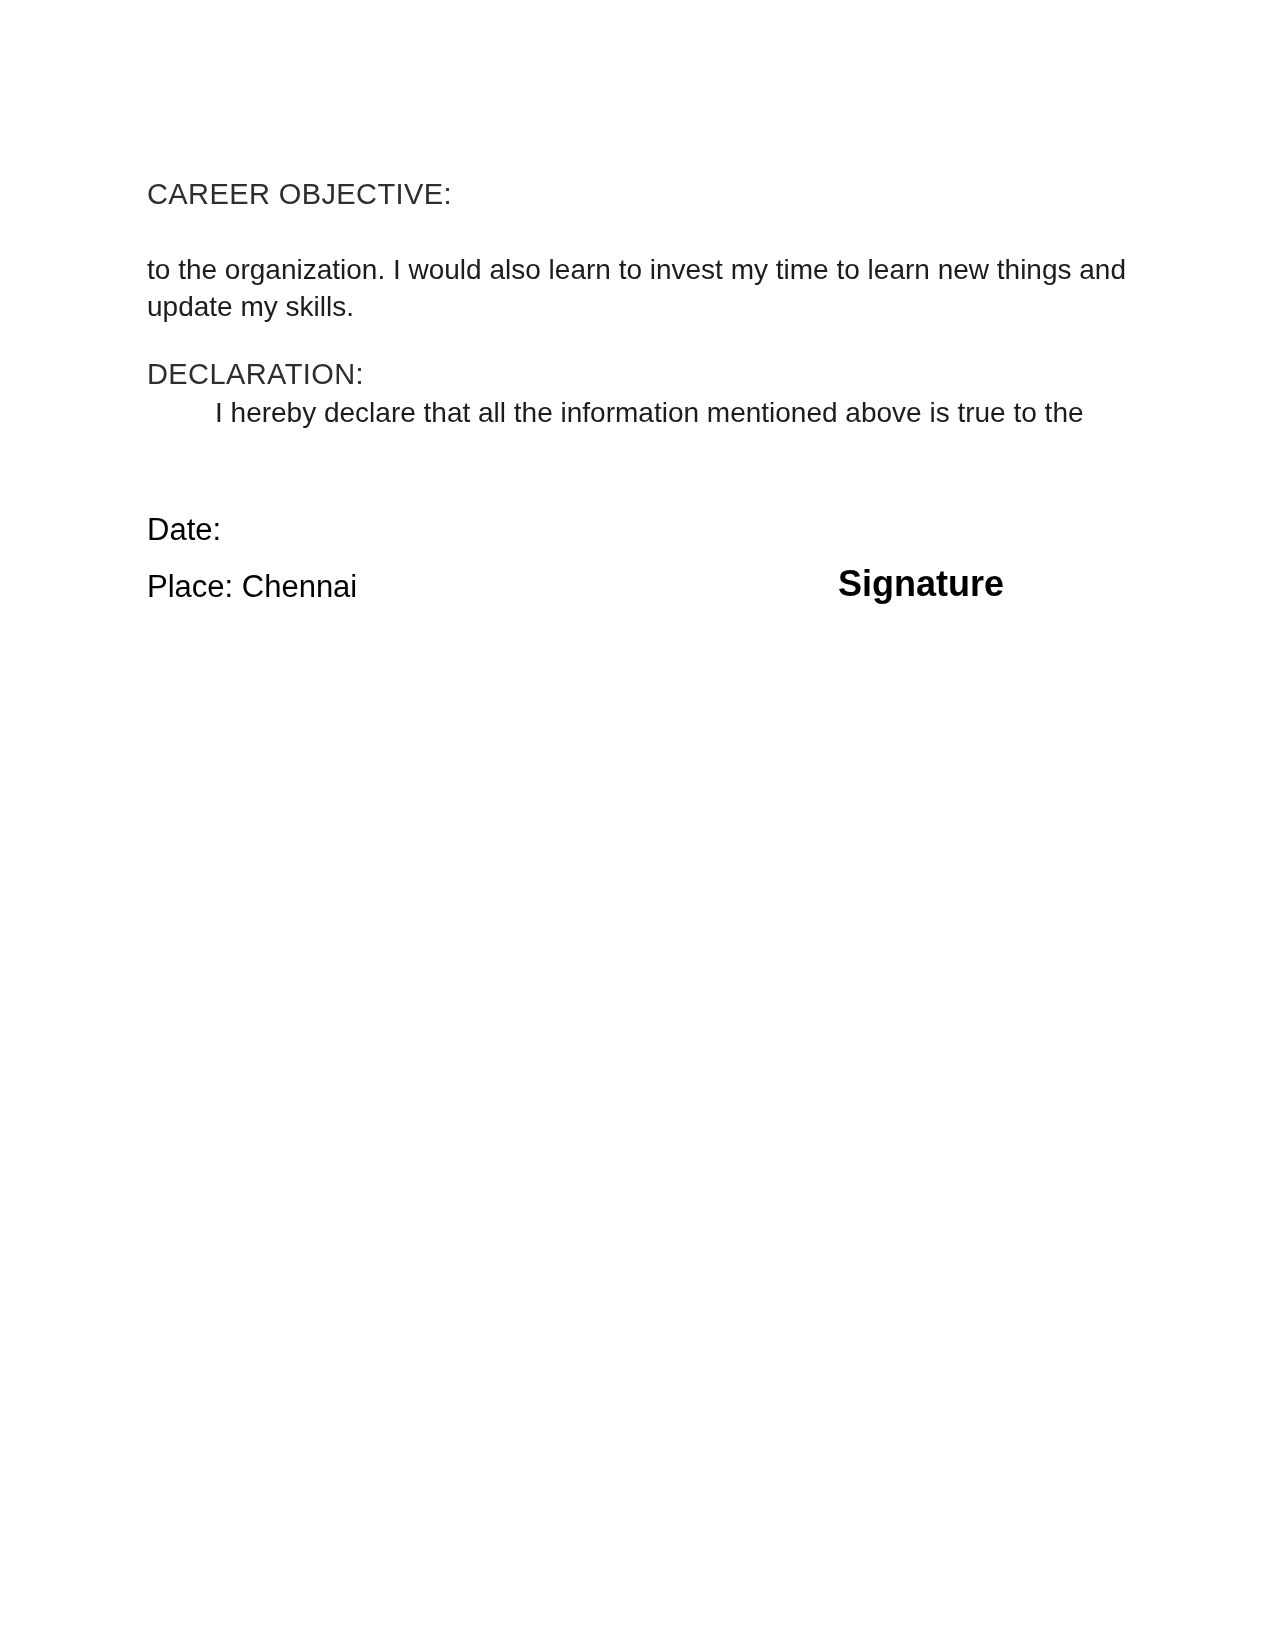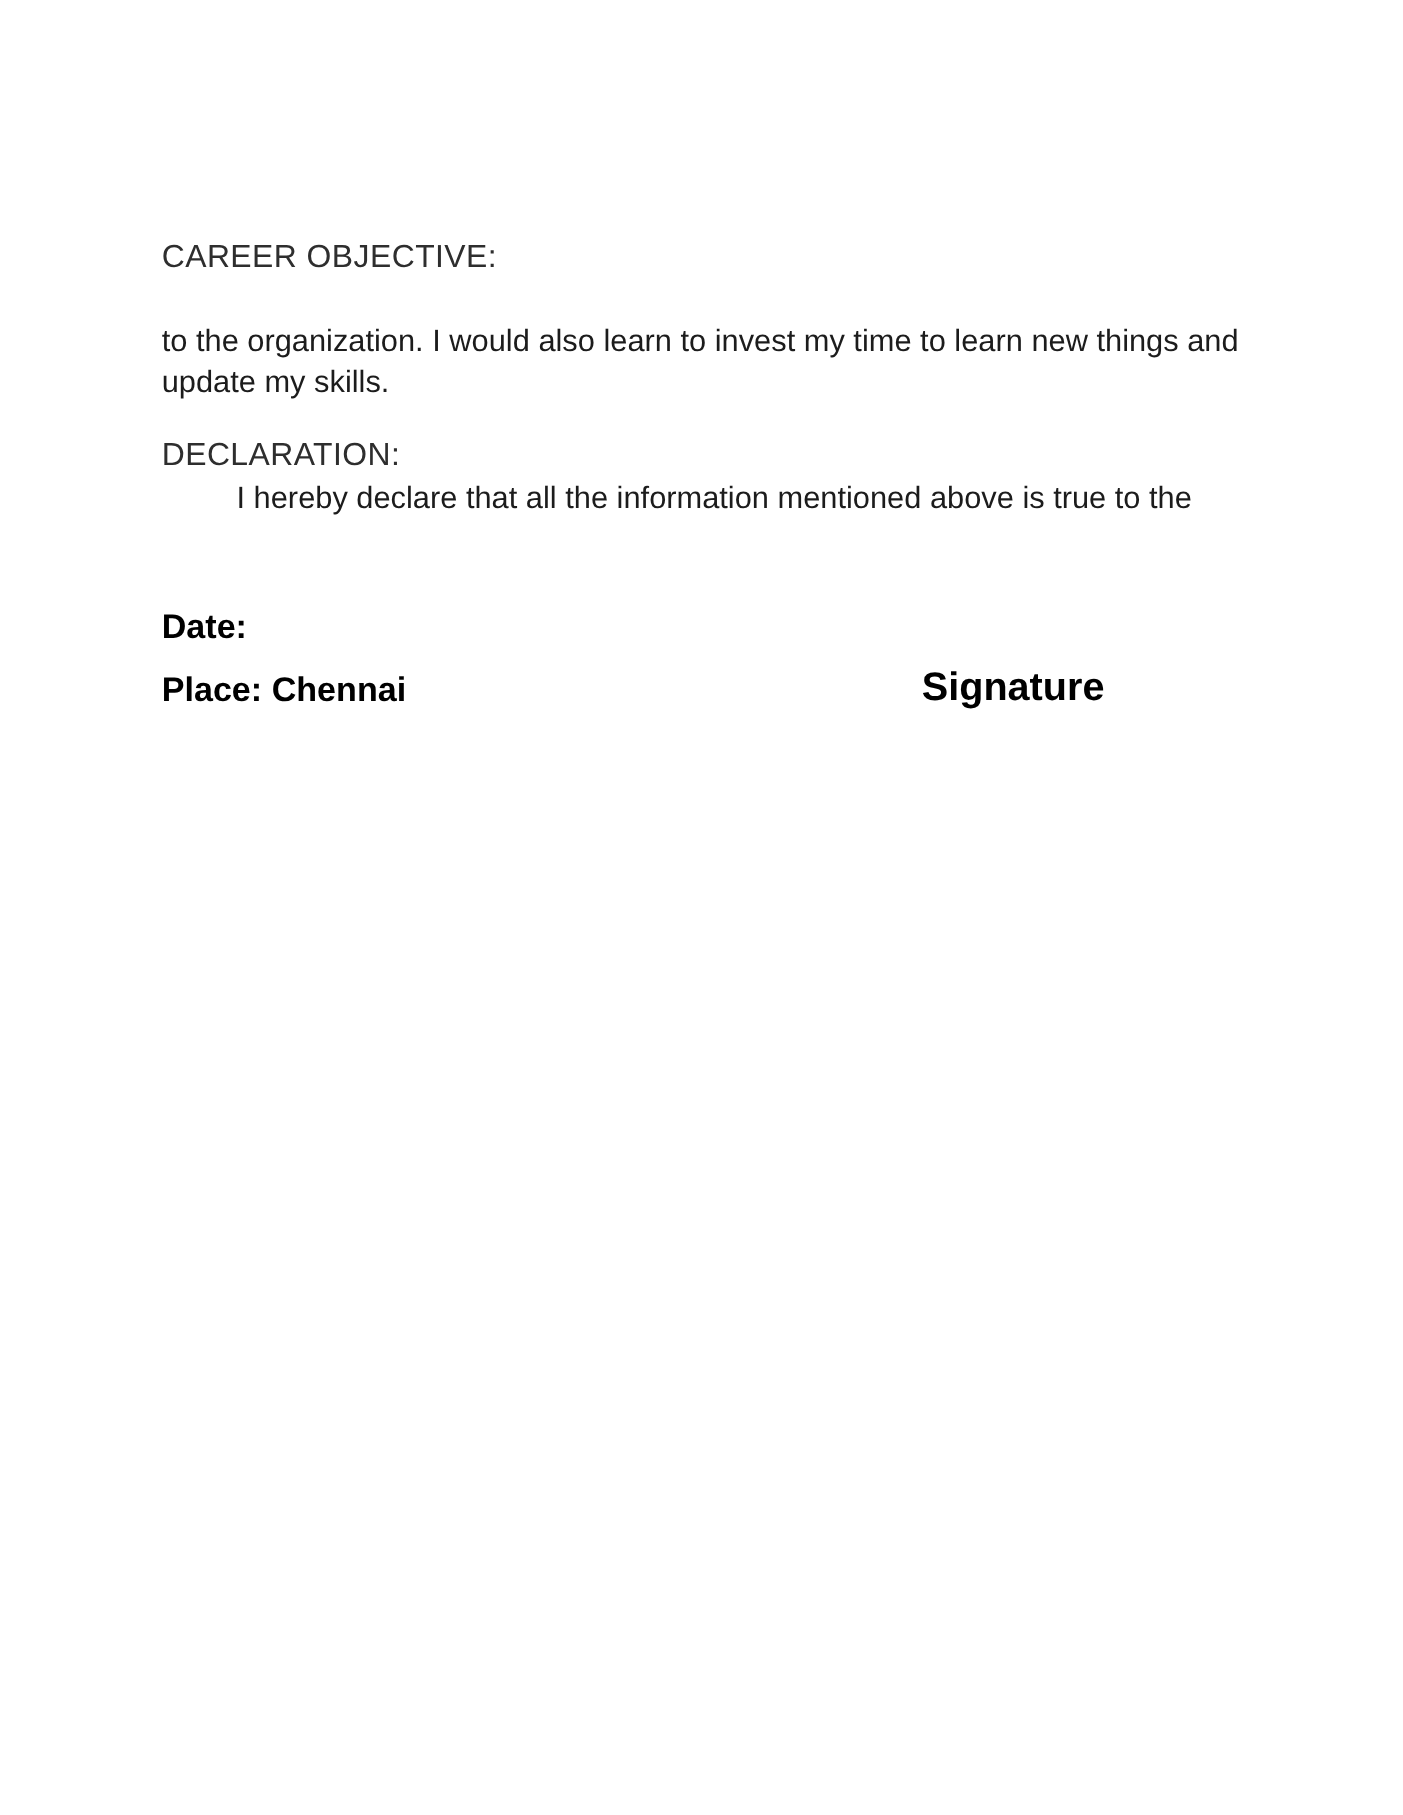--- a/index.html
+++ b/index.html
@@ -13,32 +13,31 @@
     height: 1650px;
     background: #ffffff;
     overflow: hidden;
   }
   .line {
     position: absolute;
     white-space: nowrap;
     color: #1c1c1c;
     font-size: 28px;
     line-height: 37px;
-    margin-top: 40px;
   }
   .section-heading {
     font-size: 29px;
     font-weight: 400;
     color: #2e2e2e;
     letter-spacing: 0.4px;
   }
   .indent-career { padding-left: 90px; }
   .indent-decl  { padding-left: 68px; }
   .bold-label {
-    font-weight: bold;
+    font-weight: normal;
     color: #000000;
     font-size: 31px;
     text-align: center;
   }
   .signature-label {
     font-weight: bold;
     color: #000000;
     font-size: 36px;
   }
   

